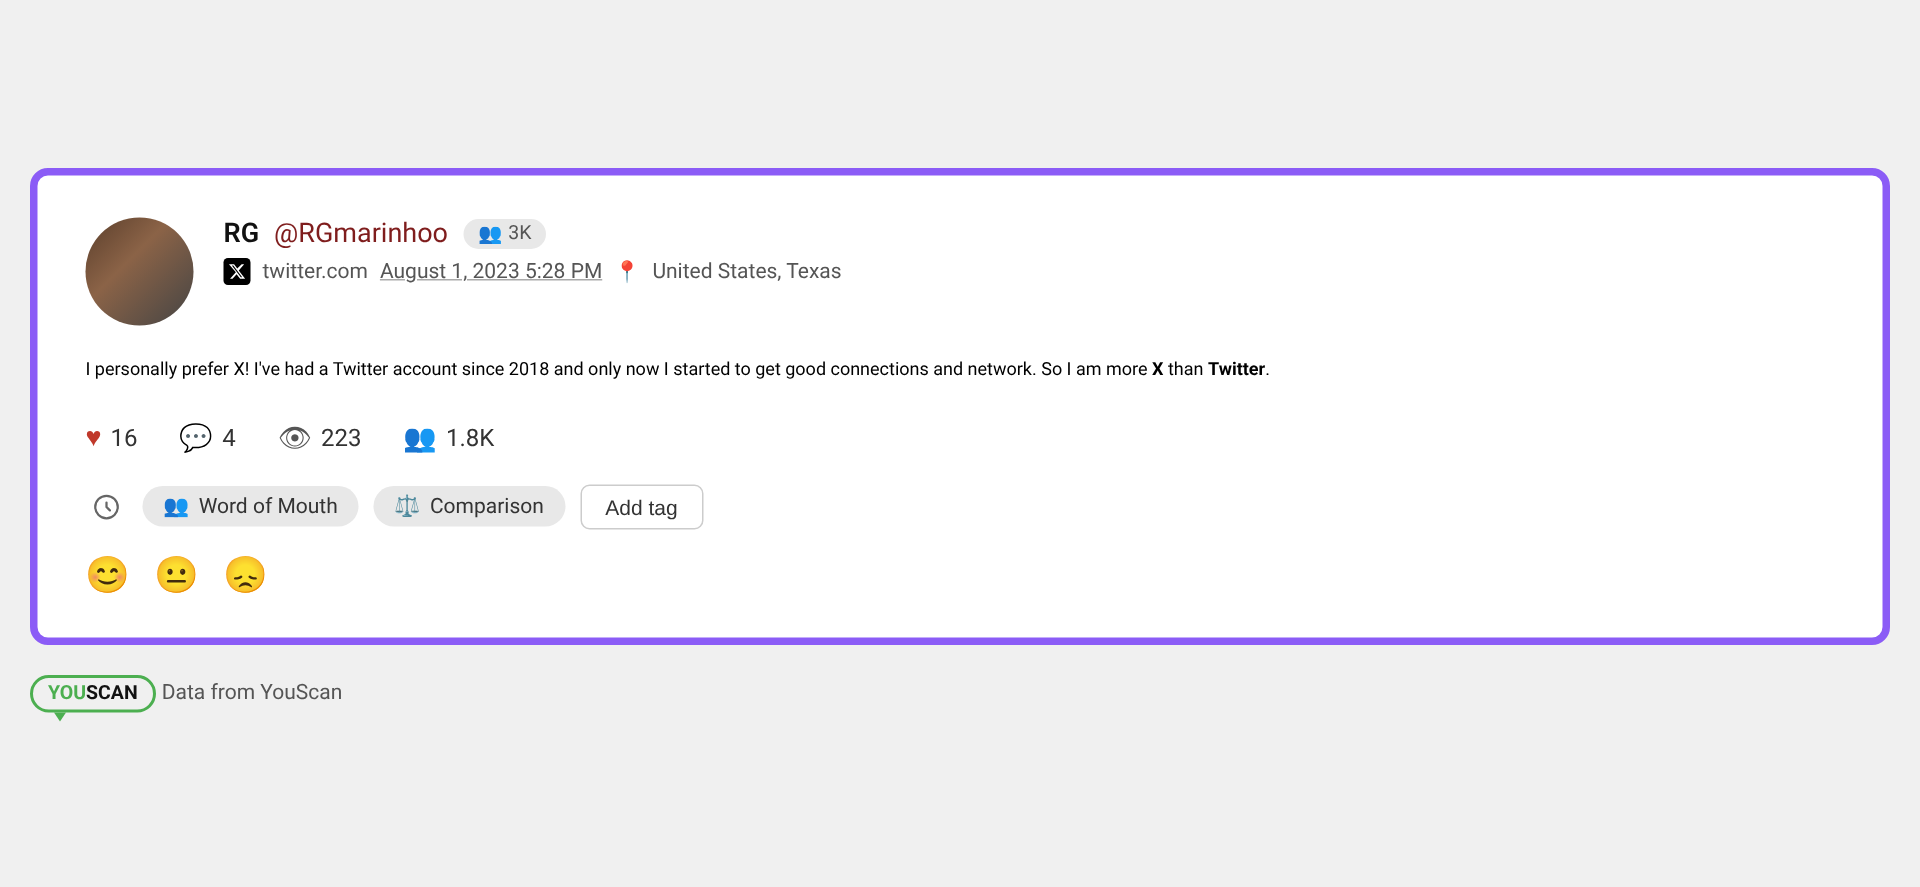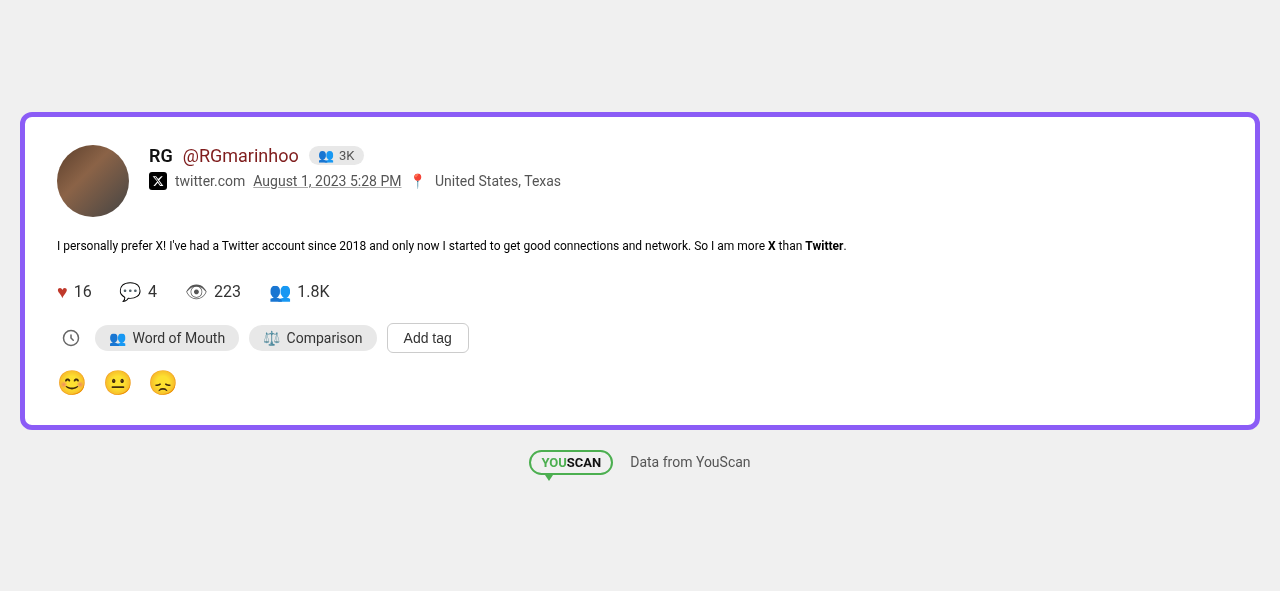--- a/index.html
+++ b/index.html
@@ -198,25 +198,24 @@
       cursor: pointer;
     }
 
     .sentiment-positive { color: #4CAF50; }
     .sentiment-neutral { color: #aaa; }
     .sentiment-negative { color: #aaa; }
 
     .footer {
       display: flex;
       align-items: center;
-      gap: 17px;
+      gap: 4px;
       font-size: 14px;
       color: #555;
       padding: 4px 0;
-      justify-content: center;
     }
 
     .youscan-logo {
       display: inline-flex;
       align-items: center;
       border: 2px solid #4CAF50;
       border-radius: 20px;
       padding: 3px 10px;
       font-size: 13px;
       font-weight: 700;

